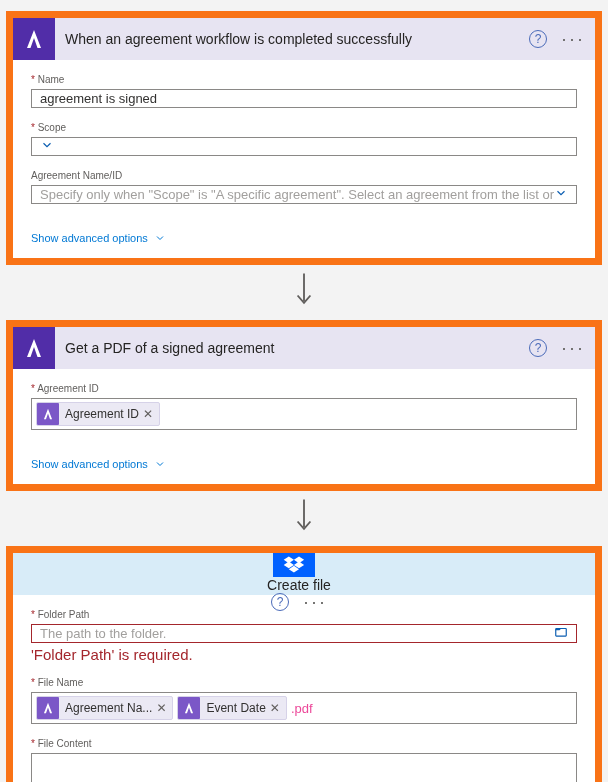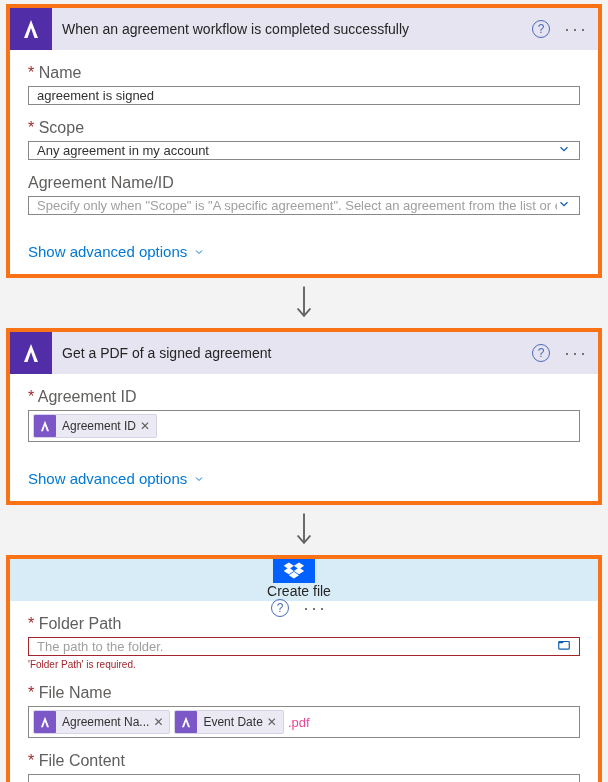--- a/index.html
+++ b/index.html
@@ -7,22 +7,22 @@
     font-family: "Segoe UI", Tahoma, sans-serif;
     background: #f3f3f3;
     width: 608px;
     height: 782px;
     overflow: hidden;
     font-size: 13px;
     color: #323130;
   }
   .card {
     background: #fff;
-    border: 4px solid #f97316;
-    margin: 4px 6px 4px 6px;
+    border: 7px solid #f97316;
+    margin: 11px 6px 4px 6px;
   }
   .card-header {
     display: flex;
     align-items: center;
     height: 42px;
     padding: 0 10px 0 0;
     background: #e7e4f2;
   }
   .card-header.blue { background: #d8ecf8; flex-direction: column; }
   .icon-box {
@@ -37,38 +37,38 @@
   .header-actions { display: flex; align-items: center; gap: 14px; }
   .help-icon {
     width: 18px; height: 18px; border-radius: 50%;
     border: 1.5px solid #4b6bb9; color: #4b6bb9; font-size: 12px;
     display: flex; align-items: center; justify-content: center;
     cursor: pointer;
   }
   .ellipsis { font-size: 18px; letter-spacing: 2px; color: #605e5c; cursor: pointer; line-height: 1; }
   .card-body { padding: 14px 18px 18px 18px; }
   .field { margin-bottom: 14px; }
-  .field-label { font-size: 16px; color: #605e5c; margin-bottom: 4px; display: block; }
+  .field-label { font-size: 10px; color: #605e5c; margin-bottom: 4px; display: block; }
   .field-label.req::before { content: "* "; color: #a4262c; }
   .input, .select, .token-input {
     width: 100%;
     border: 1px solid #8a8886;
     height: 19px;
     padding: 0 8px;
     font-size: 13px;
     color: #323130;
     display: flex; align-items: center;
     background: #fff;
   }
   .input.err { border-color: #a4262c; justify-content: space-between; }
   .input-placeholder { color: #a19f9d; }
   .select { justify-content: space-between; cursor: pointer; }
   .select-chevron svg, .folder-icon svg { width: 14px; height: 14px; stroke: #0a5db1; fill: none; stroke-width: 2; }
-  .field-err { font-size: 10px; color: #a4262c; margin-top: 3px; }
-  .adv-link { color: #0078d4; font-size: 15px; margin: 4px 18px 14px 18px; display: flex; align-items: center; gap: 6px; cursor: pointer; }
+  .field-err { font-size: 15px; color: #a4262c; margin-top: 3px; }
+  .adv-link { color: #0078d4; font-size: 11px; margin: 4px 18px 14px 18px; display: flex; align-items: center; gap: 6px; cursor: pointer; }
   .adv-link svg { width: 12px; height: 12px; stroke: #0078d4; fill: none; stroke-width: 2; }
   .arrow-down {
     display: flex; justify-content: center; margin: 6px 0;
   }
   .arrow-down svg { width: 22px; height: 38px; stroke: #605e5c; fill: none; stroke-width: 2; }
   .token-input { gap: 4px; padding: 0 4px; flex-wrap: wrap; height: auto; min-height: 32px; padding-top: 2px; padding-bottom: 2px;}
   .token {
     display: inline-flex; align-items: center;
     background: #ebe9f4;
     border: 1px solid #d6d2e8;
@@ -125,21 +125,20 @@
   <div class="card-body">
     <div class="field">
       <span class="field-label req">Name</span>
       <div class="input">
         <span>agreement is signed</span>
       </div>
     </div>
     <div class="field">
       <span class="field-label req">Scope</span>
       <div class="select">
-        <span>Any agreement in my account</span>
         <span class="select-chevron">
           <svg viewBox="0 0 24 24">
               <polyline points="6 9 12 15 18 9"></polyline>
             </svg>
         </span>
       </div>
     </div>
     <div class="field" style="margin-bottom:6px">
       <span class="field-label">Agreement Name/ID</span>
       <div class="select">

